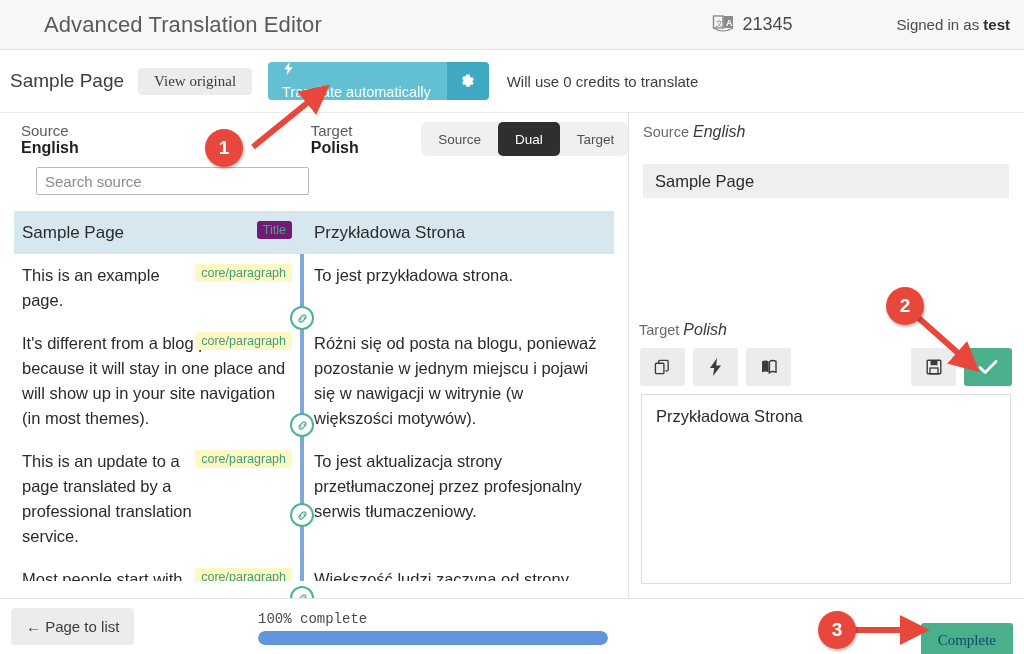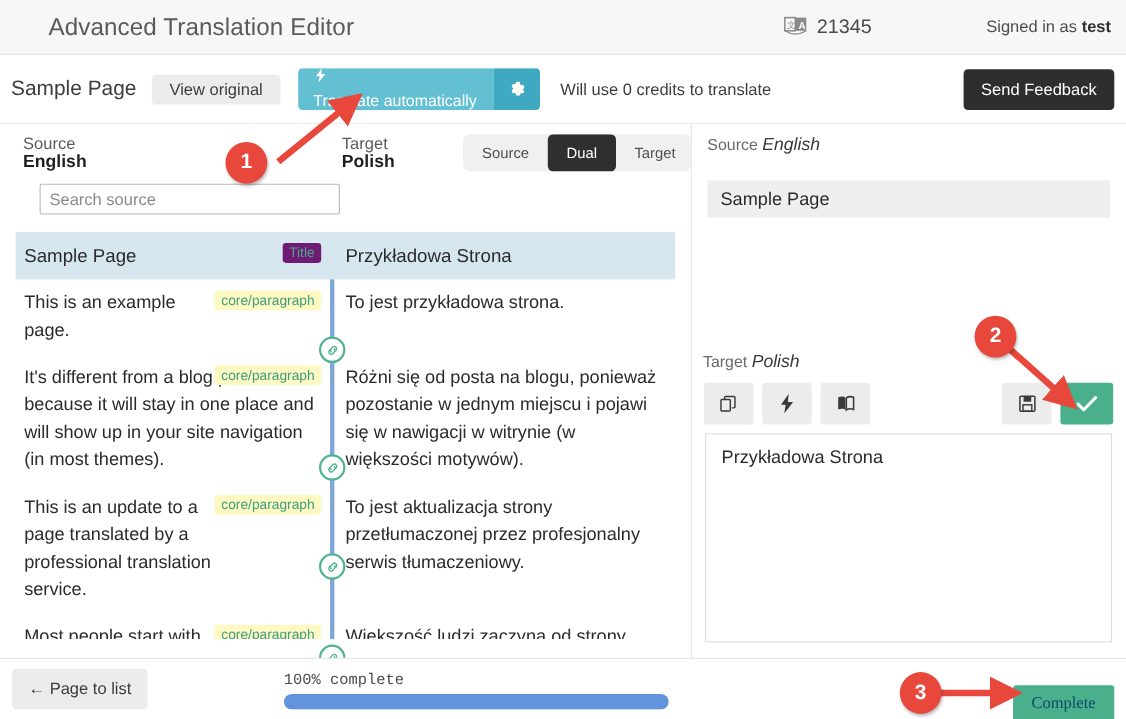--- a/index.html
+++ b/index.html
@@ -49,21 +49,21 @@
     border-bottom: 1px solid #e9e9e9;
     display: flex; align-items: center;
   }
   .page-name {
     margin-left: 10px; font-size: 19px; color: #3d3d3d;
   }
   .btn-view-original {
     margin-left: 14px;
     background: #ececec; color: #3c3c3c;
     border: none; border-radius: 4px;
-    font-size: 15px; font-family: Liberation Sans, sans-serif;
+    font-size: 15px; font-family: Liberation Serif, serif;
     padding: 5px 16px; cursor: pointer;
   }
   .translate-group {
     margin-left: 16px;
     display: flex; align-items: stretch;
     border-radius: 4px; overflow: hidden;
     height: 38px;
   }
   .btn-translate {
     background: #62c0d2; color: #ffffff;
@@ -301,21 +301,20 @@
         <span>Translate automatically</span>
       </button>
       <button class="btn-translate-settings">
         <svg width="15" height="15" viewBox="0 0 16 16">
           <path fill="#ffffff" d="M8 5.1a2.9 2.9 0 100 5.8 2.9 2.9 0 000-5.8zm0 4.3a1.4 1.4 0 110-2.8 1.4 1.4 0 010 2.8z"></path>
           <path fill="#ffffff" d="M14.4 9.4l-1.1-.6c.06-.52.06-1.04 0-1.56l1.1-.64a.5.5 0 00.22-.6l-.9-2.2a.5.5 0 00-.56-.3l-1.24.25a5.6 5.6 0 00-1.35-.78L10.4.78A.5.5 0 009.9.4H7.1a.5.5 0 00-.5.38l-.22 1.2c-.48.2-.93.46-1.34.78L3.8 2.5a.5.5 0 00-.56.3l-.9 2.2a.5.5 0 00.22.6l1.1.64c-.06.52-.06 1.04 0 1.56l-1.1.6a.5.5 0 00-.22.6l.9 2.2a.5.5 0 00.56.3l1.24-.24c.41.32.86.58 1.34.78l.22 1.2a.5.5 0 00.5.38h2.8a.5.5 0 00.5-.38l.22-1.2c.48-.2.94-.46 1.35-.78l1.24.24a.5.5 0 00.56-.3l.9-2.2a.5.5 0 00-.22-.6z"></path>
         </svg>
       </button>
     </div>
     <div class="credits-note">Will use 0 credits to translate</div>
-    <button class="btn-feedback">Send Feedback</button>
   </div>
 
   <div class="main">
 
     <div class="left-pane">
 
       <div class="lang-row">
         <div class="lang-label src-lang"><span>Source</span> <b>English</b></div>
         <div class="lang-label tgt-lang"><span>Target</span> <b>Polish</b></div>
         <div class="viewseg">

